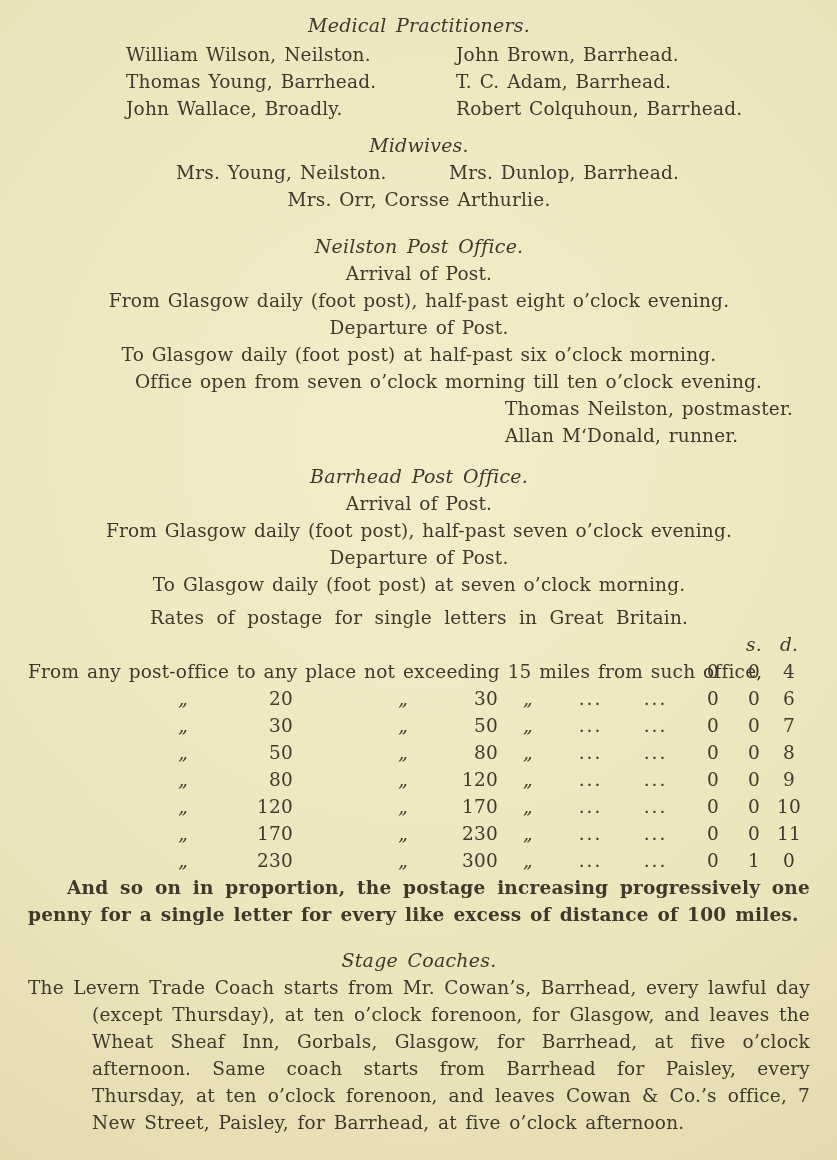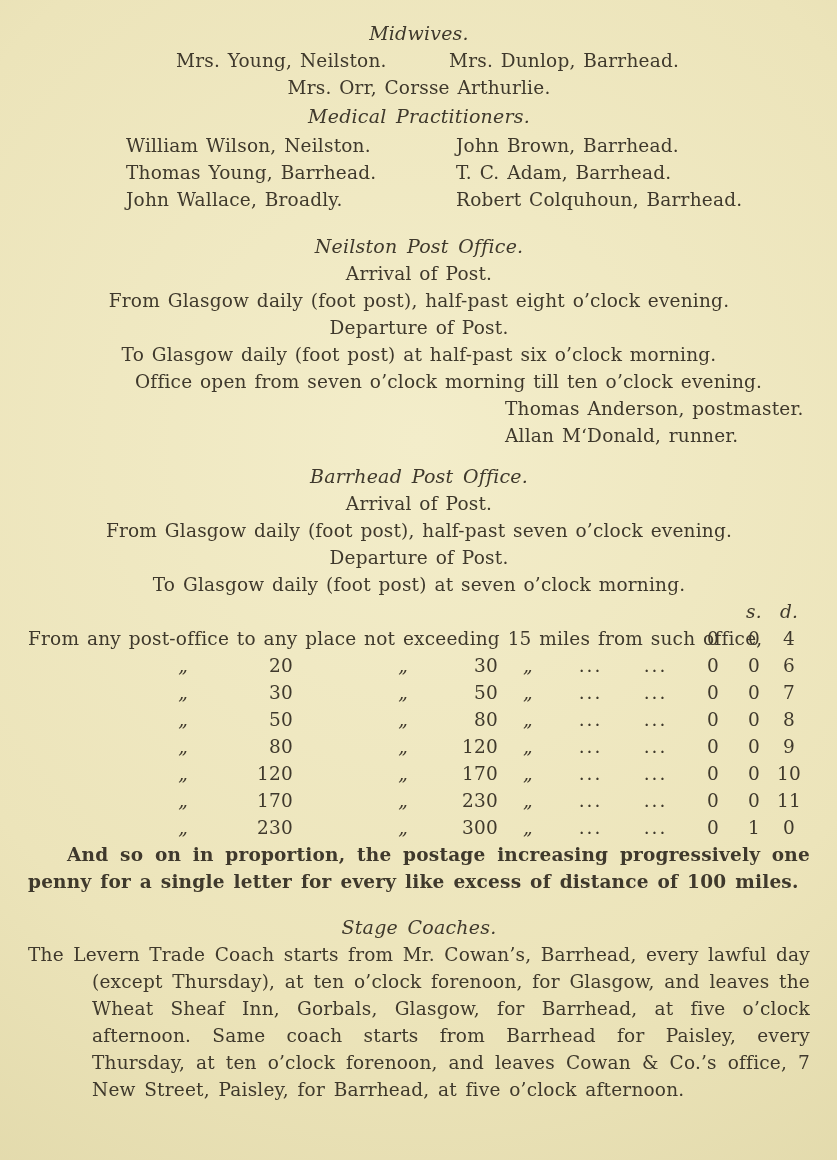--- a/index.html
+++ b/index.html
@@ -52,64 +52,65 @@
     margin-top:0; padding-left:64px; text-indent:-64px;
     text-align:justify; word-spacing:0.14em;
   }
 </style>
 </head>
 <body>
 
 <div class="page">
 
   <section>
+    <h3 class="heading mt2">Medical Practitioners.</h3>
+    <div class="pract-row mt2">
+      <span class="colL">William Wilson, Neilston.</span>
+      <span>John Brown, Barrhead.</span>
+    </div>
+    <div class="pract-row">
+      <span class="colL">Thomas Young, Barrhead.</span>
+      <span>T. C. Adam, Barrhead.</span>
+    </div>
+    <div class="pract-row">
+      <span class="colL">John Wallace, Broadly.</span>
+      <span>Robert Colquhoun, Barrhead.</span>
+    </div>
+  </section>
+
+  <section>
     <h3 class="heading mt10">Midwives.</h3>
     <div class="midwife-row">
       <span class="colL">Mrs. Young, Neilston.</span>
       <span>Mrs. Dunlop, Barrhead.</span>
     </div>
     <div class="center">Mrs. Orr, Corsse Arthurlie.</div>
-  </section>
-
-  <section>
-    <h3 class="heading mt2">Medical Practitioners.</h3>
-    <div class="pract-row mt2">
-      <span class="colL">William Wilson, Neilston.</span>
-      <span>John Brown, Barrhead.</span>
-    </div>
-    <div class="pract-row">
-      <span class="colL">Thomas Young, Barrhead.</span>
-      <span>T. C. Adam, Barrhead.</span>
-    </div>
-    <div class="pract-row">
-      <span class="colL">John Wallace, Broadly.</span>
-      <span>Robert Colquhoun, Barrhead.</span>
-    </div>
   </section>
 
   <section>
     <h3 class="heading mt20">Neilston Post Office.</h3>
     <div class="center">Arrival of Post.</div>
     <div class="center">From Glasgow daily (foot post), half-past eight o’clock evening.</div>
     <div class="center">Departure of Post.</div>
     <div class="center">To Glasgow daily (foot post) at half-past six o’clock morning.</div>
     <div class="hours">Office open from seven o’clock morning till ten o’clock evening.</div>
-    <div class="signature">Thomas Anderson, postmaster.</div>
+    <div class="signature">Thomas Neilston, postmaster.</div>
     <div class="signature">Allan M‘Donald, runner.</div>
   </section>
 
   <section>
     <h3 class="heading mt14">Barrhead Post Office.</h3>
     <div class="center">Arrival of Post.</div>
     <div class="center">From Glasgow daily (foot post), half-past seven o’clock evening.</div>
     <div class="center">Departure of Post.</div>
     <div class="center">To Glasgow daily (foot post) at seven o’clock morning.</div>
   </section>
 
   <section>
+    <div class="rates-heading">Rates of postage for single letters in Great Britain.</div>
     <table class="rates">
       <colgroup>
         <col style="width:160px">
           <col style="width:105px">
           <col style="width:115px">
         <col style="width:90px">
           <col style="width:60px">
           <col style="width:65px">
         <col style="width:65px">
           <col style="width:50px">

